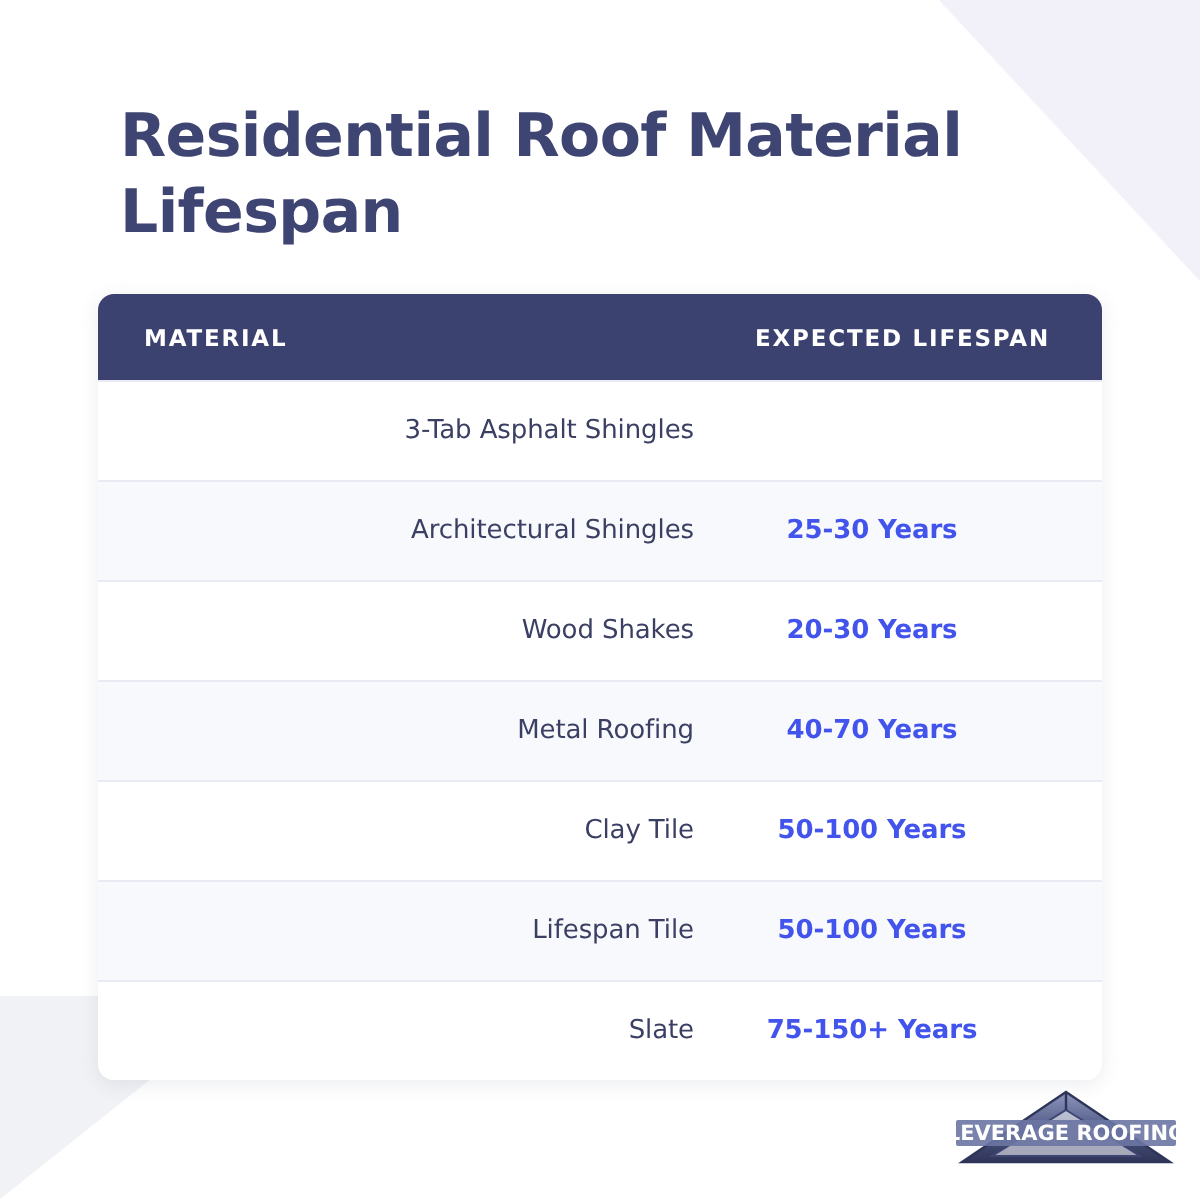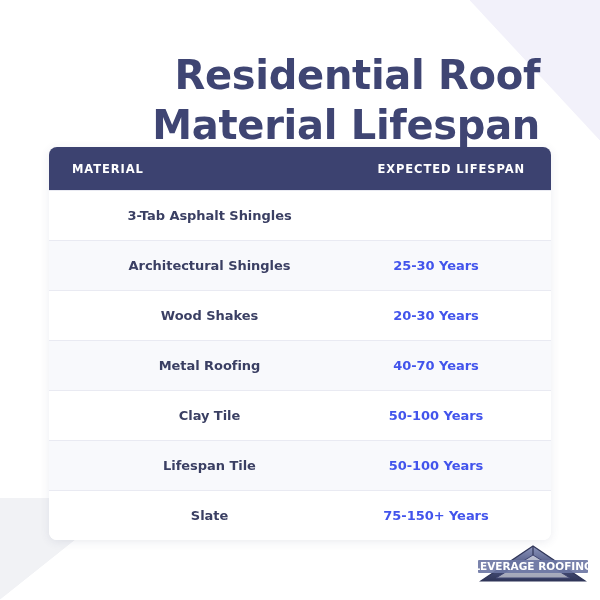--- a/index.html
+++ b/index.html
@@ -46,22 +46,22 @@
         rgba(255,255,255,0) 100%);
     pointer-events: none;
   }
 
   
   .title {
     position: absolute;
     top: 50px;
     left: 60px;
     width: 480px;
-    text-align: right;
-    font-size: 40px;
+    text-align: left;
+    font-size: 30px;
     line-height: 1.26;
     font-weight: bold;
     color: #3f4573;
     letter-spacing: -0.3px;
   }
 
   
   .card {
     position: absolute;
     left: 49px;
@@ -98,23 +98,23 @@
     padding: 0 22px 0 23px;
     border-top: 1px solid #e9eaf2;
     background: #ffffff;
   }
   .row:first-of-type { border-top: none; }
   .row.alt { background: #f8f9fc; }
 
   .cell-material {
     flex: 0 0 275px;
     font-size: 13px;
-    font-weight: bold;
+    font-weight: normal;
     color: #3a3f63;
-    text-align: center;
+    text-align: right;
     letter-spacing: -0.05px;
   }
 
   .cell-lifespan {
     flex: 1;
     font-size: 13px;
     font-weight: bold;
     color: #4254ec;
     text-align: center;
     padding-right: 4px;

